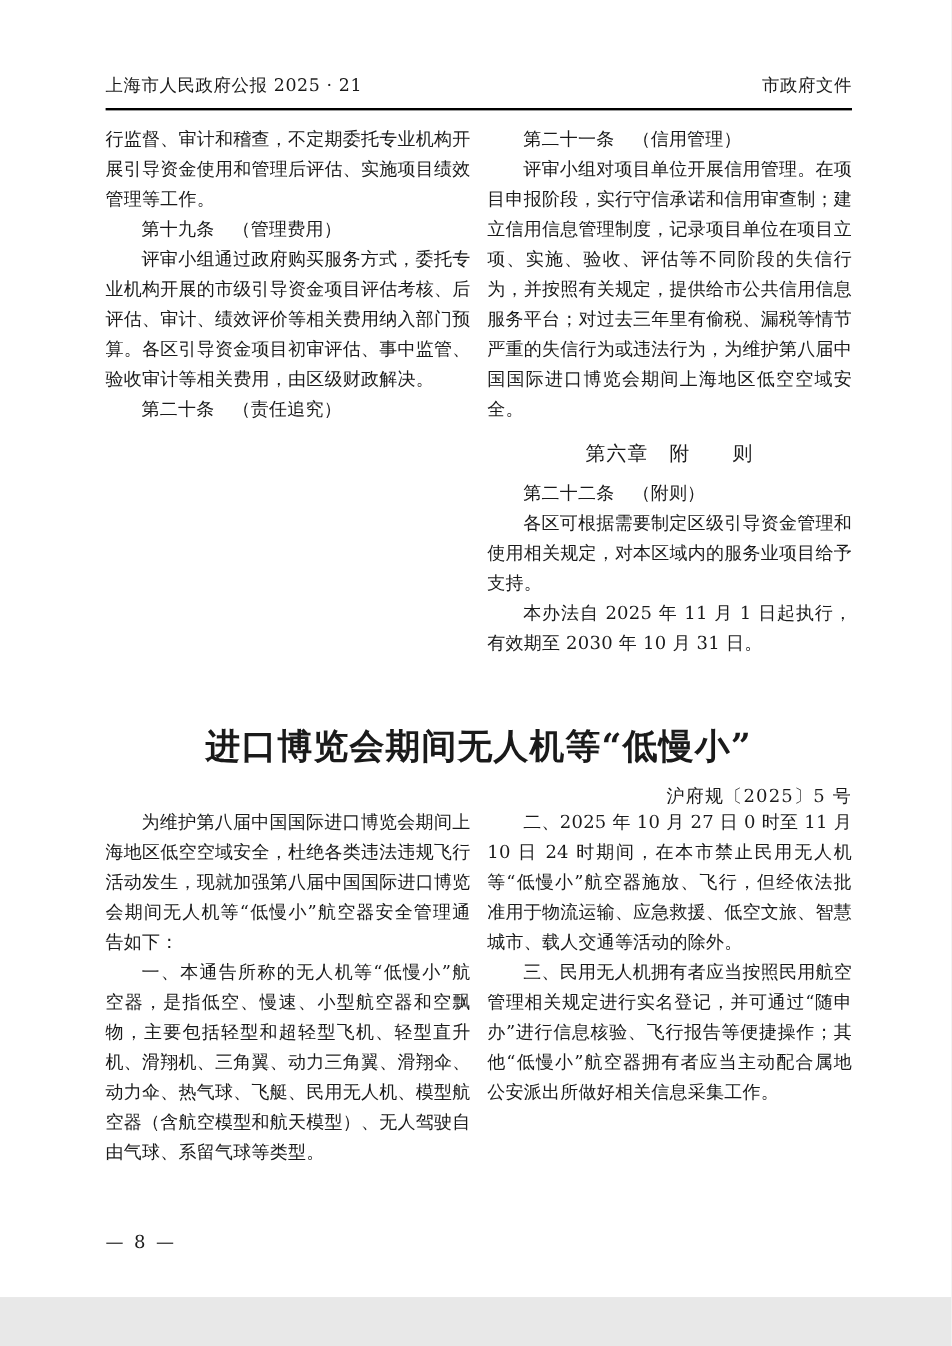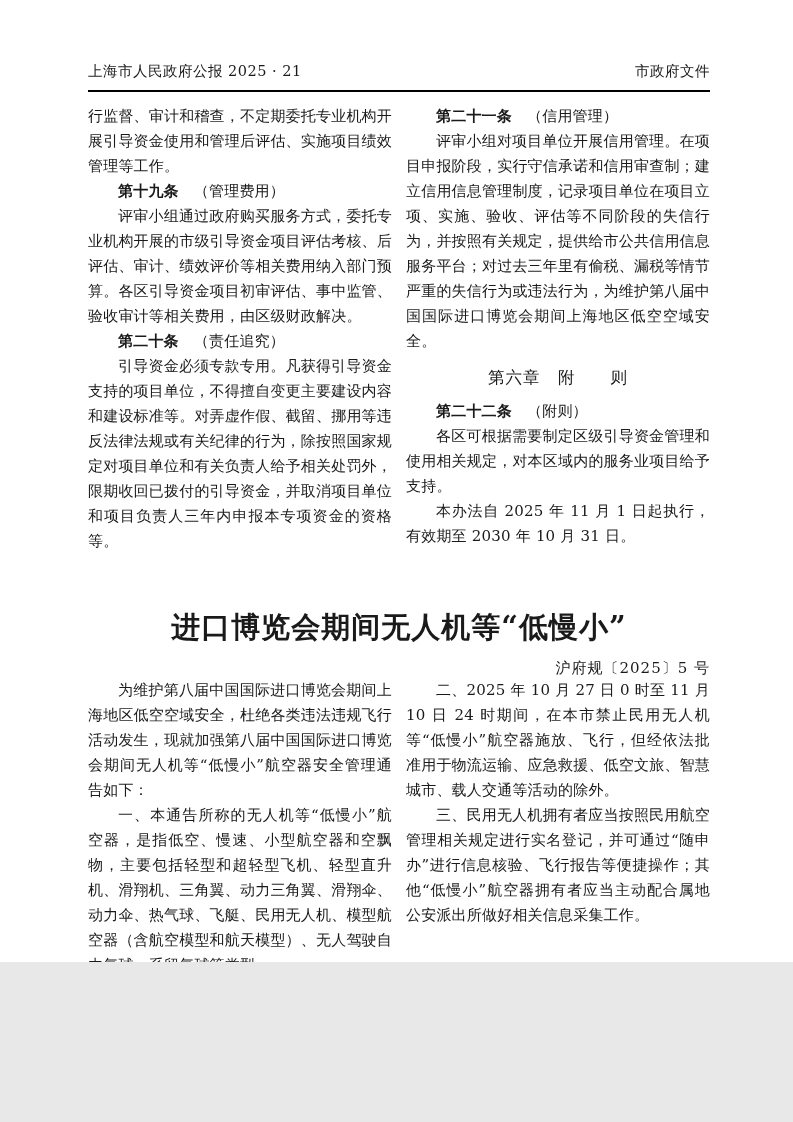--- a/index.html
+++ b/index.html
@@ -1,18 +1,18 @@
 <!DOCTYPE html>
 <html><head>
 <meta charset="utf-8">
 <style>
   html, body { margin: 0; padding: 0; background: #e8e8e8; }
   .page {
     position: relative;
-    width: 793px; height: 962px;
+    width: 793px; height: 1081px;
     margin: 0 auto;
     background: #ffffff;
     color: #1a1a1a;
     font-family: "DejaVu Serif", "Liberation Serif", serif;
     overflow: hidden;
     box-sizing: border-box;
   }
   .content { margin: 0 83px 0 88px; }
   .header {
     display: flex;
@@ -30,21 +30,21 @@
     margin: 0;
     font-size: 15px;
     line-height: 25px;
     text-align: justify;
     text-indent: 2em;
     letter-spacing: 0.2px;
   }
   .sec1 { margin-top: 12px; }
   .sec2 { }
   p.no-indent { text-indent: 0; }
-  .lead { font-weight: bold; margin-right: 1em; }
+  .lead { font-weight: normal; margin-right: 1em; }
   p.chapter {
     text-align: center;
     text-indent: 0;
     font-size: 16.5px;
     padding: 11px 0 9px 0;
     letter-spacing: 1px;
   }
   .notice-title {
     margin: 52px 0 0 0;
     font-size: 29px;
@@ -77,21 +77,20 @@
       <span>上海市人民政府公报 2025 · 21</span>
       <span>市政府文件</span>
     </header>
 
     <section class="two-col sec1">
       <div class="col">
         <p class="no-indent">行监督、审计和稽查，不定期委托专业机构开展引导资金使用和管理后评估、实施项目绩效管理等工作。</p>
         <p><strong class="lead">第十九条</strong><span>（管理费用）</span></p>
         <p>评审小组通过政府购买服务方式，委托专业机构开展的市级引导资金项目评估考核、后评估、审计、绩效评价等相关费用纳入部门预算。各区引导资金项目初审评估、事中监管、验收审计等相关费用，由区级财政解决。</p>
         <p><strong class="lead">第二十条</strong><span>（责任追究）</span></p>
-        <p>引导资金必须专款专用。凡获得引导资金支持的项目单位，不得擅自变更主要建设内容和建设标准等。对弄虚作假、截留、挪用等违反法律法规或有关纪律的行为，除按照国家规定对项目单位和有关负责人给予相关处罚外，限期收回已拨付的引导资金，并取消项目单位和项目负责人三年内申报本专项资金的资格等。</p>
       </div>
       <div class="col">
         <p><strong class="lead">第二十一条</strong><span>（信用管理）</span></p>
         <p>评审小组对项目单位开展信用管理。在项目申报阶段，实行守信承诺和信用审查制；建立信用信息管理制度，记录项目单位在项目立项、实施、验收、评估等不同阶段的失信行为，并按照有关规定，提供给市公共信用信息服务平台；对过去三年里有偷税、漏税等情节严重的失信行为或违法行为，为维护第八届中国国际进口博览会期间上海地区低空空域安全。</p>
         <p class="chapter">第六章　附　　则</p>
         <p><strong class="lead">第二十二条</strong><span>（附则）</span></p>
         <p>各区可根据需要制定区级引导资金管理和使用相关规定，对本区域内的服务业项目给予支持。</p>
         <p>本办法自 2025 年 11 月 1 日起执行，有效期至 2030 年 10 月 31 日。</p>
       </div>
     </section>

